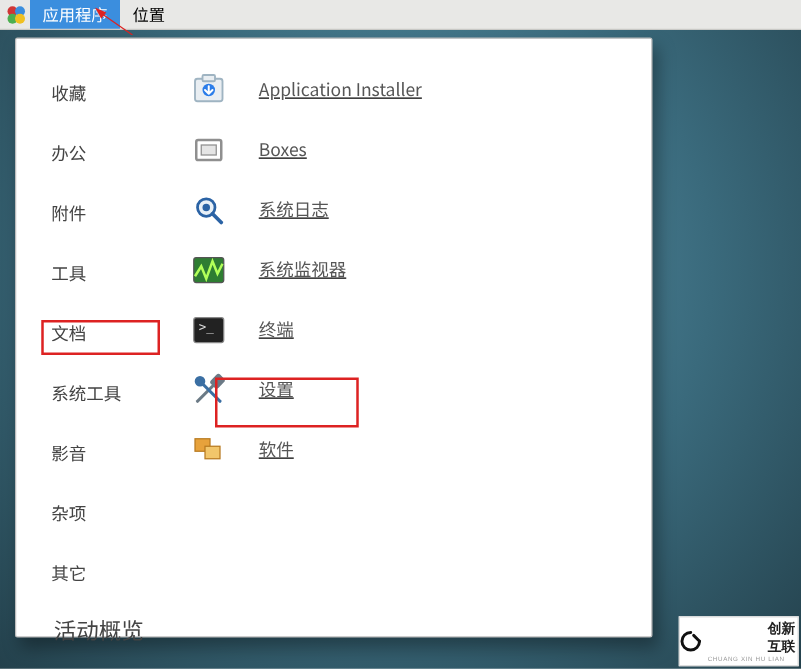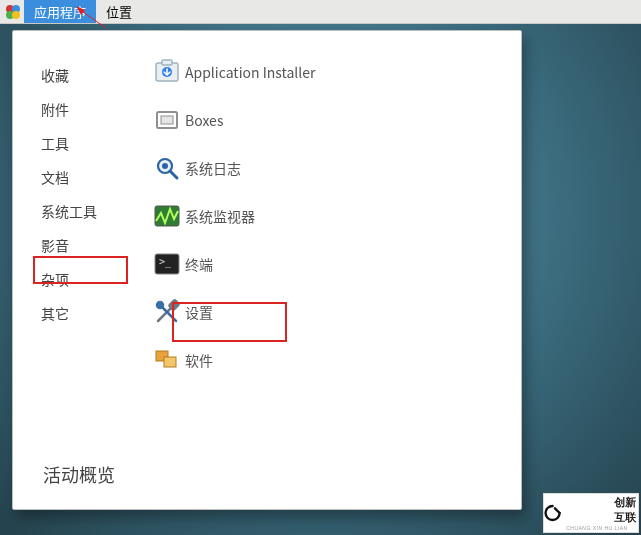--- a/index.html
+++ b/index.html
@@ -17,24 +17,24 @@
   .tb-item { height:100%; display:flex; align-items:center; padding:0 10px; color:#000000; cursor:pointer; font-size:13px; }
   .tb-item.active { background:#3b8ede; color:#fff; }
   .menu {
     position:absolute; left:12px; top:30px; width:510px; height:480px;
     background:#fff; border:1px solid #bdbdbd; border-radius:2px;
     box-shadow: 4px 8px 14px rgba(0,0,0,0.35);
     display:flex; flex-direction:column;
   }
   .menu-body { flex:1; display:flex; padding:24px 24px 10px 28px; }
   .menu-footer { padding:10px 24px 22px 30px; color:#444; font-size:18px; }
-  .cat-col { width:110px; display:flex; flex-direction:column; gap:10px; padding-top:8px; }
+  .cat-col { width:110px; display:flex; flex-direction:column; gap:24px; padding-top:8px; }
   .cat-item { color:#444; font-size:14px; padding:2px 0; cursor:pointer; }
   .app-col { flex:1; display:flex; flex-direction:column; gap:14px; padding-top:0; }
-  .app-item { display:flex; align-items:center; gap:2px; height:34px; cursor:pointer; }
+  .app-item { display:flex; align-items:center; gap:24px; height:34px; cursor:pointer;text-decoration:underline; }
   .app-icon { width:32px; height:32px; display:flex; align-items:center; justify-content:center; }
   .app-label { color:#555; font-size:14px; }
   .hl { position:absolute; border:2px solid #d22; pointer-events:none; }
   .arrow-line { position:absolute; width:32px; height:22px; pointer-events:none; }
   .watermark {
     position:absolute; right:2px; bottom:2px; width:96px; height:40px;
     background:#fff; border:1px solid #ddd;
     display:flex; align-items:center; justify-content:center;
     font-family: Arial, sans-serif;
   }
@@ -66,20 +66,21 @@
   <svg class="arrow-line" style="left:76px; top:6px;" viewBox="0 0 32 22">
     <line x1="30" y1="22" x2="4" y2="4" stroke="#d22" stroke-width="1"></line>
     <polygon points="0,0 9,4 5,9" fill="#d22"></polygon>
   </svg>
 
   <div class="menu">
     <div class="menu-body">
 
       <div class="cat-col">
         <div class="cat-item"><span>收藏</span></div>
+        <div class="cat-item"><span>办公</span></div>
         <div class="cat-item"><span>附件</span></div>
         <div class="cat-item"><span>工具</span></div>
         <div class="cat-item"><span>文档</span></div>
         <div class="cat-item"><span>系统工具</span></div>
         <div class="cat-item"><span>影音</span></div>
         <div class="cat-item"><span>杂项</span></div>
         <div class="cat-item"><span>其它</span></div>
       </div>
 
       <div class="app-col">

